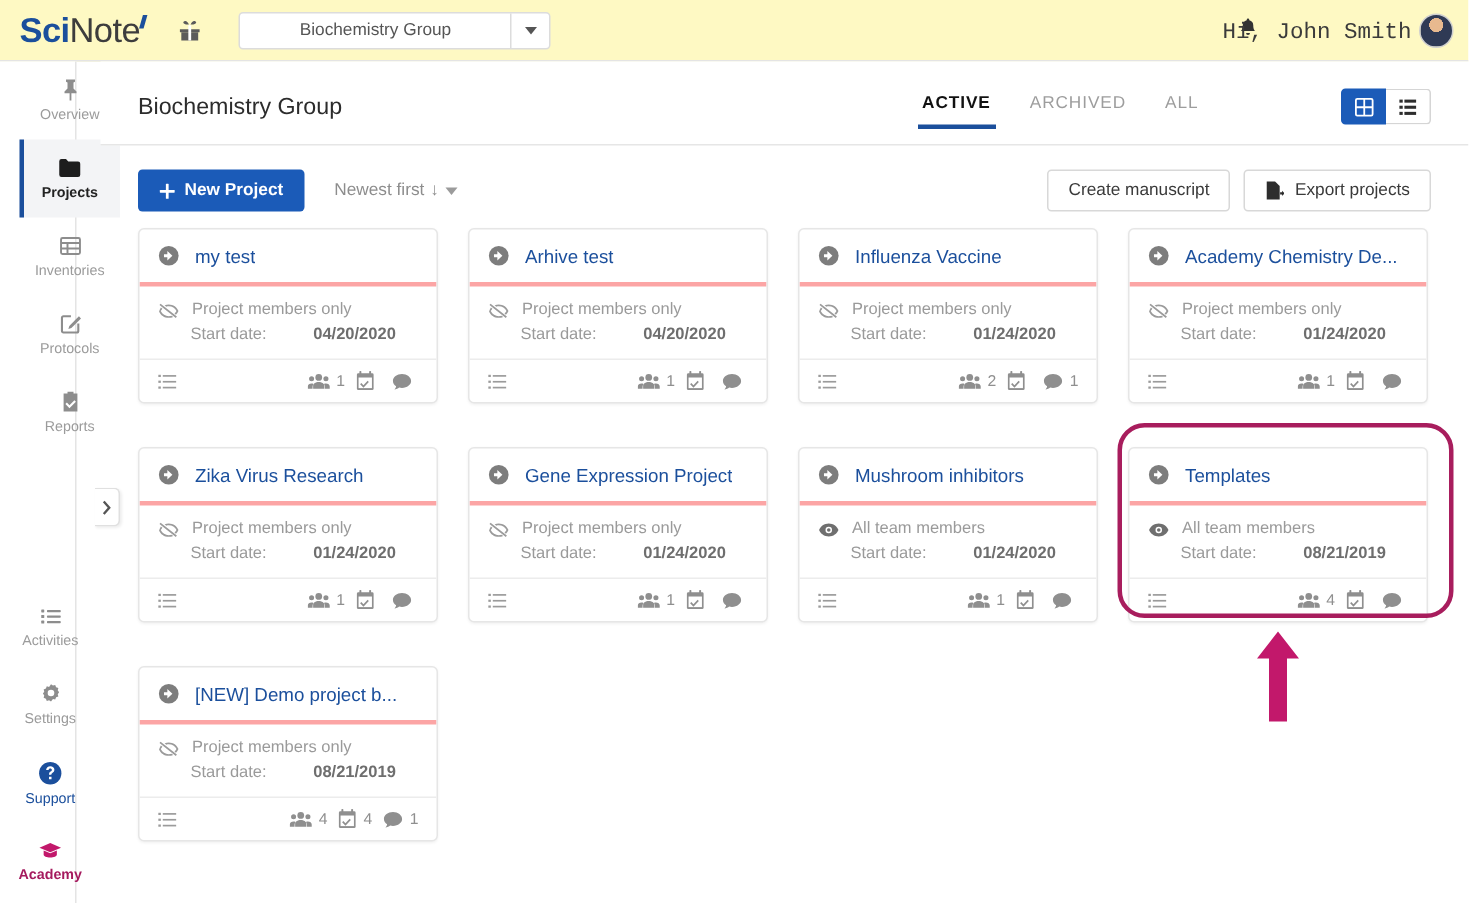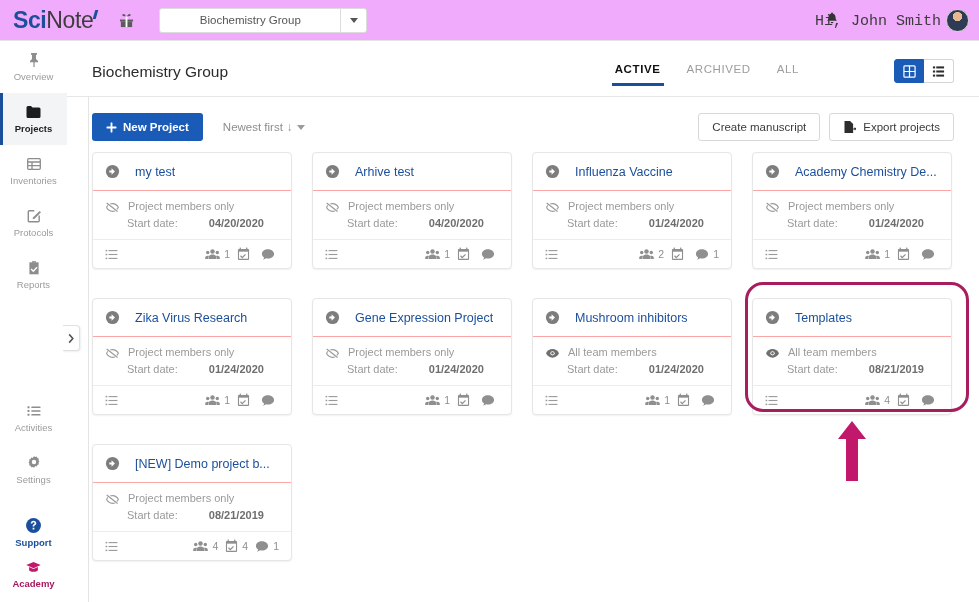--- a/index.html
+++ b/index.html
@@ -8,21 +8,21 @@
     font-family: "Liberation Sans", sans-serif;
     background: #ffffff;
     overflow: hidden;
     color: #333;
   }
   #app { position: relative; width: 979px; height: 602px; }
 
   
   .topbar {
     position: absolute; top: 0; left: 0; width: 979px; height: 41px;
-    background: #f0abfc; border-bottom: 1px solid #e4e4e4;
+    background: #fef9c3; border-bottom: 1px solid #e4e4e4;
     display: flex; align-items: center;
   }
   .logo {
     margin-left: 13px; font-size: 23px; letter-spacing: -0.4px;
     font-weight: 700; position: relative; white-space: nowrap;
   }
   .logo .sci { color: #1b4f9c; }
   .logo .note { color: #3d3d3d; font-weight: 400; }
   .logo .tick {
     display:inline-block; width:3px; height:9px; background:#1b4f9c;
@@ -64,36 +64,36 @@
   }
   .avatar {
     position: absolute; right: 10px; top: 9px;
     width: 23px; height: 23px; border-radius: 50%;
     background: radial-gradient(circle at 50% 32%, #e8b98f 0 26%, #2f3a55 27% 100%);
     border: 1px solid #cfcfcf; overflow: hidden;
   }
 
   
   .sidebar {
-    position: absolute; top: 41px; left: 0; width: 89px; height: 561px;
-    background: #fff; border-right: 1px solid #e4e4e4;
+    position: absolute; top: 41px; left: 0; width: 51px; height: 561px;
+    background: #fff; border-right: 1px solid #e4e4e4; padding-left: 13px;
   }
   .nav-item {
     width: 67px; height: 52px; display: flex; flex-direction: column;
     align-items: center; justify-content: center; gap: 3px;
     font-size: 9.5px; color: #9b9b9b; cursor: pointer; position: relative;
   }
   .nav-item .ic { color: #8d8d8d; display: flex; }
   .nav-item.active { background: #f3f4f6; color: #222; font-weight: 700; }
   .nav-item.active .ic { color: #1d1d1d; }
   .nav-item.active::before {
     content: ""; position: absolute; left: 0; top: 0; bottom: 0;
     width: 3px; background: #1b4f9c;
   }
-  .nav-item.support { color: #1b4f9c; font-weight: 700; justify-content: flex-end; }
+  .nav-item.support { color: #1b4f9c; font-weight: 400; }
   .nav-item.support .ic { color: #1b4f9c; }
   .nav-item.academy { color: #a51a5e; font-weight: 700; }
   .nav-item.academy .ic { color: #c2186b; }
   .nav-bottom { position: absolute; bottom: 2px; left: 0; width: 67px; }
   .collapse-toggle {
     position: absolute; left: 63px; top: 325px; width: 17px; height: 26px;
     background: #fff; border: 1px solid #e0e0e0; border-left: none;
     border-radius: 0 4px 4px 0; display: flex; align-items: center;
     justify-content: center; cursor: pointer; z-index: 5;
     box-shadow: 1px 1px 2px rgba(0,0,0,.07);
@@ -149,22 +149,22 @@
   .grid {
     position: absolute; top: 152px; left: 92px; width: 862px;
     display: grid; grid-template-columns: repeat(4, 200px);
     column-gap: 20px; row-gap: 29px;
   }
   .card {
     width: 200px; background: #fff; border: 1px solid #e6e6e6;
     border-radius: 4px; box-shadow: 0 1px 2px rgba(0,0,0,.06); overflow: hidden;
   }
   .card-head {
-    height: 38px; display: flex; align-items: center; gap: 15px;
-    padding: 0 12px; border-bottom: 1px solid #fca5a5; text-align: center;
+    height: 38px; display: flex; align-items: center; gap: 10px;
+    padding: 0 12px; border-bottom: 3px solid #fca5a5; text-align: center;
   }
   .card-title {
     font-size: 12.5px; color: #1b4f9c; font-weight: 400;
     white-space: nowrap; overflow: hidden; text-overflow: ellipsis;
   }
   .card-body { padding: 9px 12px 10px 12px; }
   .card-vis { display: flex; align-items: flex-start; gap: 8px; }
   .card-vis span { font-size: 11px; color: #9a9a9a; }
   .card-date { font-size: 11px; color: #9a9a9a; margin-top: 2px; margin-left: 22px; }
   .card-date b { color: #6e6e6e; font-weight: 700; padding-left: 28px; }

